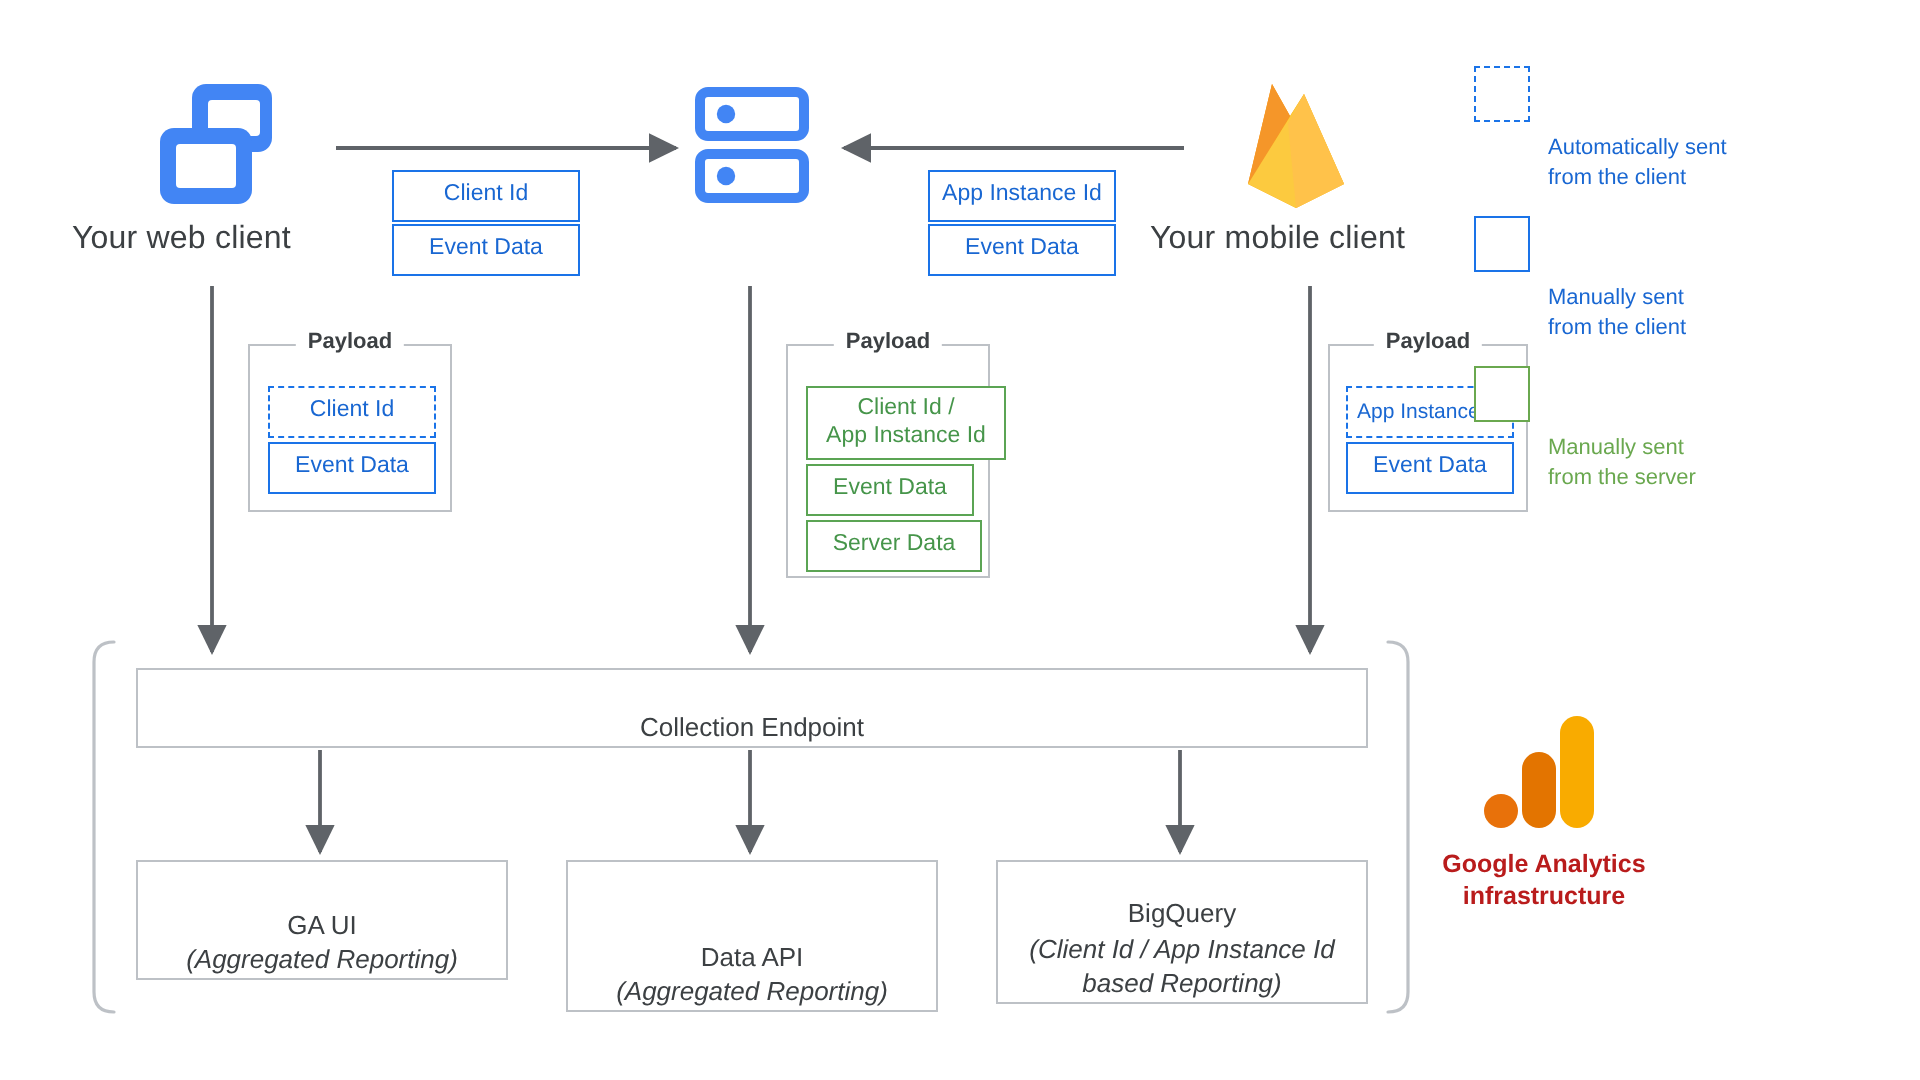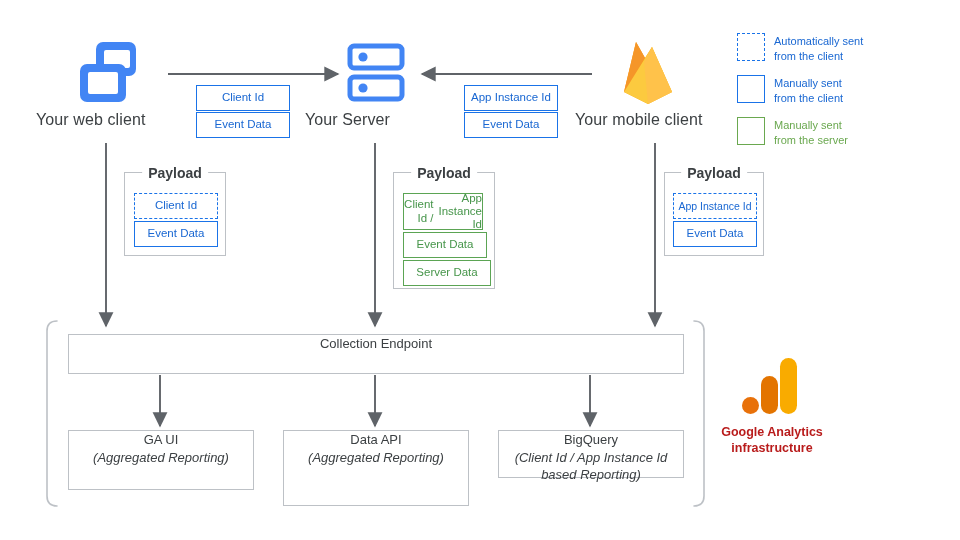--- a/index.html
+++ b/index.html
@@ -36,46 +36,46 @@
   
   .payload{
     box-sizing:border-box;
     border:1px solid #bdc1c6;
     background:#fff;
   }
   .payload-title{
     position:absolute;
     top:-8px;left:50%;transform:translateX(-50%);
     background:#fff;padding:0 6px;
-    font-size:14px;font-weight:bold;color:#3c4043;
+    font-size:11px;font-weight:bold;color:#3c4043;
     white-space:nowrap;
   }
 
   
   .graybox{
     box-sizing:border-box;
     border:1px solid #bdc1c6;
     background:#fff;
     display:flex;flex-direction:column;
-    align-items:center;justify-content:flex-start;
+    align-items:center;justify-content:flex-end;
     text-align:center;
     font-size:13px;color:#3c4043;
     line-height:1.35;
   }
   .graybox .sub{font-style:italic;}
 
   
   .legend-row{display:flex;align-items:flex-start;gap:9px;}
   .legend-swatch{
     box-sizing:border-box;width:28px;height:28px;flex:0 0 28px;
     border:1.5px solid #1a73e8;background:#fff;
   }
   .legend-swatch.dashed{border-style:dashed;}
   .legend-swatch.green{border-color:#6aa84f;}
-  .legend-text{font-size:11px;line-height:1.32;color:#1967d2;padding-top:1px;white-space:nowrap;}
+  .legend-text{font-size:11px;line-height:1.32;color:#1967d2;padding-top:1px;white-space:nowrap;margin-top:33px;}
   .legend-text.green{color:#6aa84f;}
 
   
   .ga-caption{
     font-size:12.5px;font-weight:bold;color:#b91c1c;
     text-align:center;line-height:1.3;white-space:nowrap;
   }
   svg{display:block;overflow:visible;}
 </style>
 </head>
@@ -117,21 +117,20 @@
     <rect x="16" y="36" width="30" height="22" rx="2" fill="#ffffff"></rect>
   </svg>
   <div class="abs node-label" style="left:36px;top:111px;width:140px;">Your web client</div>
 
   <svg class="abs" style="left:348px;top:44px;" width="56" height="58" viewBox="0 0 56 58">
     <rect x="2" y="2" width="52" height="22" rx="4" fill="none" stroke="#4285f4" stroke-width="5"></rect>
     <circle cx="15" cy="13" r="4.6" fill="#4285f4"></circle>
     <rect x="2" y="33" width="52" height="22" rx="4" fill="none" stroke="#4285f4" stroke-width="5"></rect>
     <circle cx="15" cy="44" r="4.6" fill="#4285f4"></circle>
   </svg>
-  <div class="abs node-label" style="left:305px;top:111px;width:140px;">Your Server</div>
 
   <svg class="abs" style="left:620px;top:36px;" width="56" height="72" viewBox="0 0 56 72">
     <path d="M4,56 L16,6 L25,22 L32,11 L52,56 L28,68 Z" fill="#ffa712"></path>
     <path d="M4,56 L16,6 L25,22 L14,40 Z" fill="#f6820c"></path>
     <path d="M4,56 L32,11 L52,56 L28,68 Z" fill="#fcca3f"></path>
     <path d="M28,68 L52,56 L32,11 L24,26 Z" fill="#ffc24a"></path>
     <path d="M4,56 L14,40 L25,22 L16,6 Z" fill="#f4bd62" opacity="0.35"></path>
   </svg>
   <div class="abs node-label" style="left:575px;top:111px;width:150px;">Your mobile client</div>
 
@@ -142,21 +141,21 @@
   <div class="abs chip" style="left:464px;top:112px;width:94px;height:26px;">Event Data</div>
 
   <div class="abs payload" style="left:124px;top:172px;width:102px;height:84px;">
     <div class="payload-title">Payload</div>
     <div class="chip dashed" style="position:absolute;left:9px;top:20px;width:84px;height:26px;">Client Id</div>
     <div class="chip" style="position:absolute;left:9px;top:48px;width:84px;height:26px;">Event Data</div>
   </div>
 
   <div class="abs payload" style="left:393px;top:172px;width:102px;height:117px;">
     <div class="payload-title">Payload</div>
-    <div class="chip green" style="position:absolute;left:9px;top:20px;width:80px;height:37px;flex-direction:row;">
+    <div class="chip green" style="position:absolute;left:9px;top:20px;width:100px;height:37px;flex-direction:column;">
       <span>Client Id /</span>
       <span>App Instance Id</span>
     </div>
     <div class="chip green" style="position:absolute;left:9px;top:59px;width:84px;height:26px;">Event Data</div>
     <div class="chip green" style="position:absolute;left:9px;top:87px;width:88px;height:26px;">Server Data</div>
   </div>
 
   <div class="abs payload" style="left:664px;top:172px;width:100px;height:84px;">
     <div class="payload-title">Payload</div>
     <div class="chip dashed" style="position:absolute;left:8px;top:20px;width:84px;height:26px;font-size:10.5px;">App Instance Id</div>
@@ -170,21 +169,21 @@
   <div class="abs graybox" style="left:68px;top:430px;width:186px;height:60px;">
     <span>GA UI</span>
     <span class="sub">(Aggregated Reporting)</span>
   </div>
 
   <div class="abs graybox" style="left:283px;top:430px;width:186px;height:76px;">
     <span>Data API</span>
     <span class="sub">(Aggregated Reporting)</span>
   </div>
 
-  <div class="abs graybox" style="left:498px;top:430px;width:186px;height:48px;">
+  <div class="abs graybox" style="left:498px;top:430px;width:186px;height:72px;">
     <span>BigQuery</span>
     <span class="sub">(Client Id / App Instance Id</span>
     <span class="sub">based Reporting)</span>
   </div>
 
   <svg class="abs" style="left:742px;top:358px;" width="60" height="62" viewBox="0 0 60 62">
     <rect x="38" y="0" width="17" height="56" rx="8.5" fill="#f9ab00"></rect>
     <rect x="19" y="18" width="17" height="38" rx="8.5" fill="#e37400"></rect>
     <circle cx="8.5" cy="47.5" r="8.5" fill="#e8710a"></circle>
   </svg>

